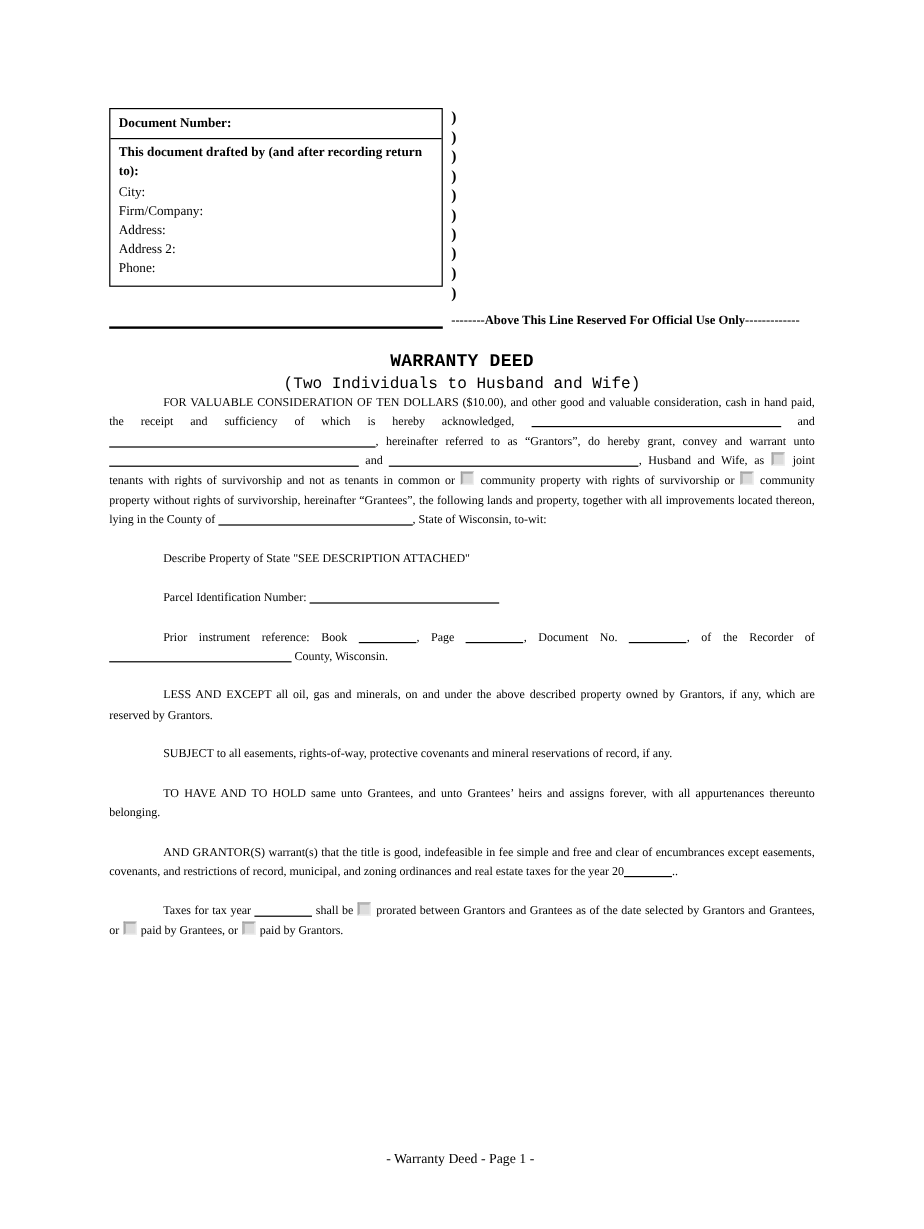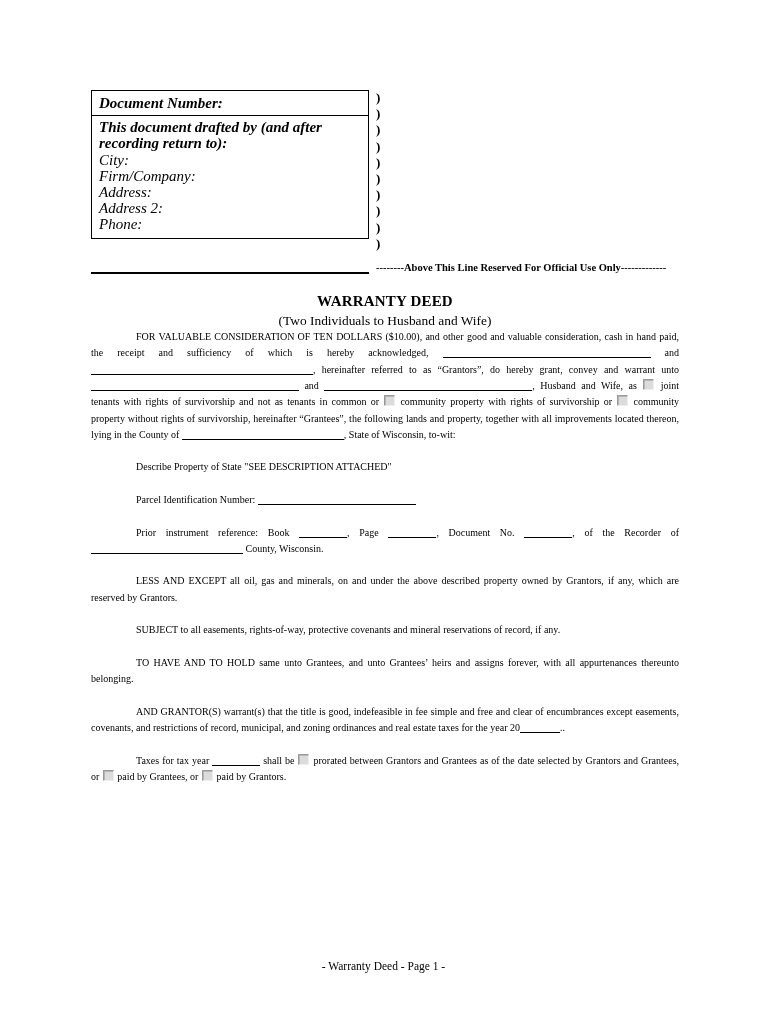--- a/index.html
+++ b/index.html
@@ -11,21 +11,21 @@
     font-family: "Liberation Serif", serif;
   }
   .page { position: relative; width: 770px; height: 1024px; overflow: hidden; background: #fff; }
   .content { position: absolute; left: 91px; top: 90px; width: 588px; }
 
   
   .header-row { display: flex; align-items: flex-start; }
   .rec-box {
     flex: 0 0 278px; width: 278px;
     border: 1px solid #000;
-    font-size: 15px; line-height: 16px; font-style: italic;
+    font-size: 11px; line-height: 16px;
   }
   .box-section1 {
     font-weight: bold;
     padding: 4px 6px 4px 7px;
     border-bottom: 1px solid #000;
   }
   .box-section2 { padding: 3px 6px 6px 7px; }
   .drafted-by { font-weight: bold; margin-bottom: 1px; }
   .box-field { line-height: 16px; }
 
@@ -41,21 +41,21 @@
     border-bottom: 2px solid #000;
   }
   .reserved {
     margin-left: 7px;
     font-size: 10.5px; font-weight: bold;
     white-space: nowrap;
     padding-bottom: 1px;
   }
 
   
-  .title-block { text-align: center; margin-top: 19px; }
+  .title-block { text-align: center; margin-top: 19px; font-family: Liberation Mono, monospace; }
   .doc-title { font-size: 15px; font-weight: bold; letter-spacing: 0.2px; }
   .doc-subtitle { font-size: 13.4px; margin-top: 3px; }
 
   
   .know-heading {
     font-size: 13.5px; font-weight: bold;
     margin-top: 29px; margin-bottom: 17px;
   }
   .doc-body p {
     margin: 0 0 16.3px 0;

